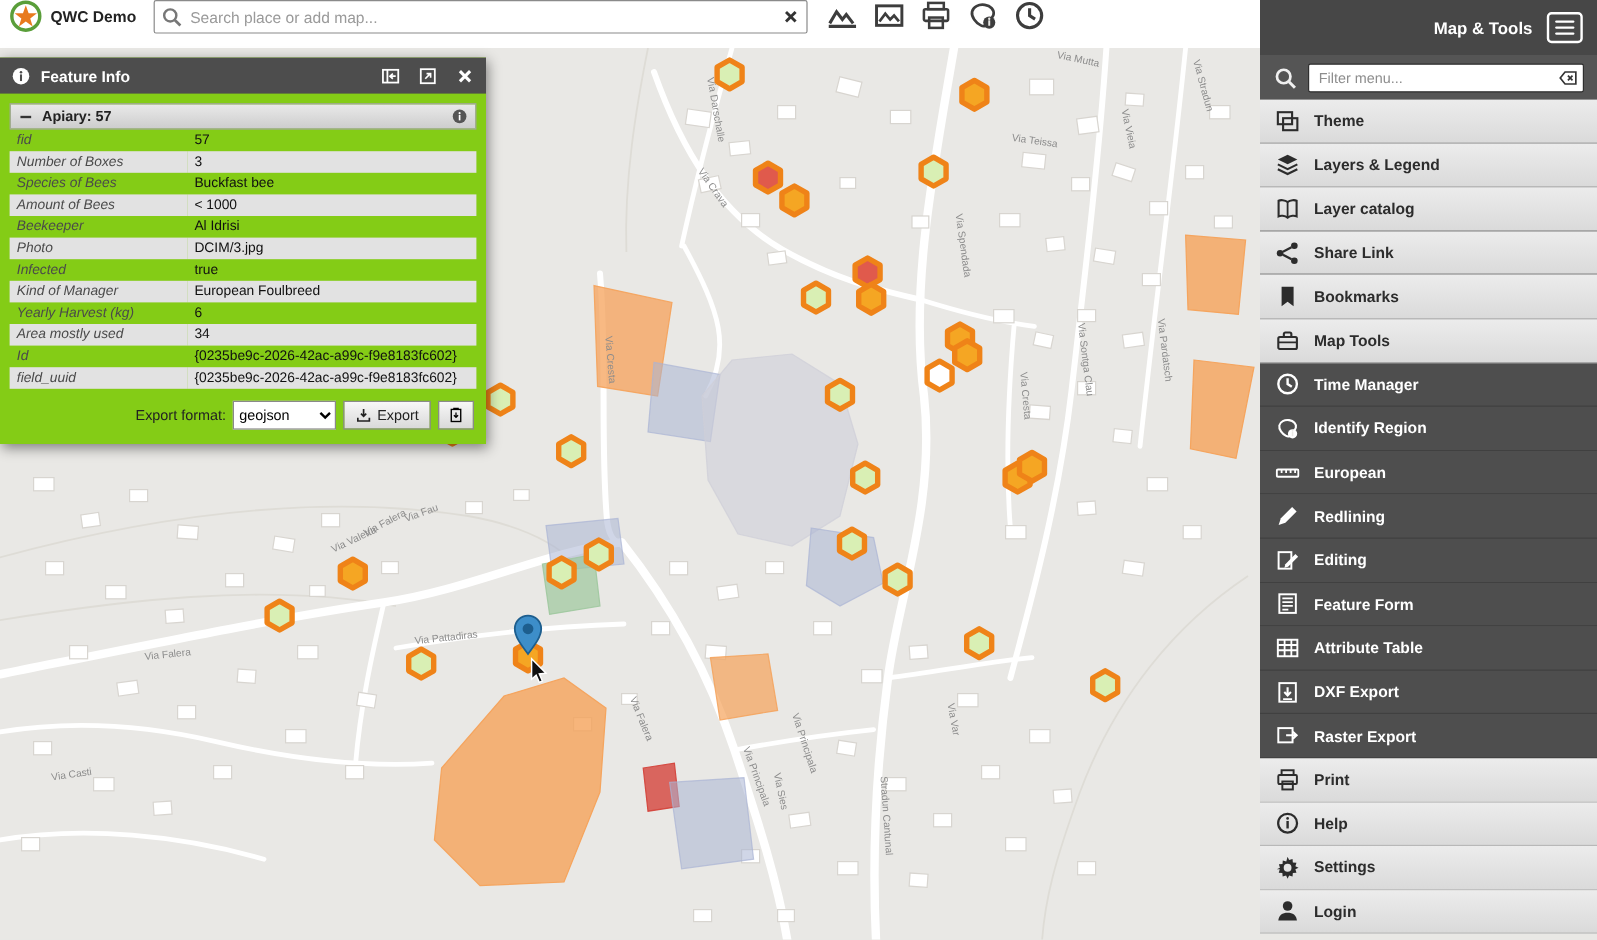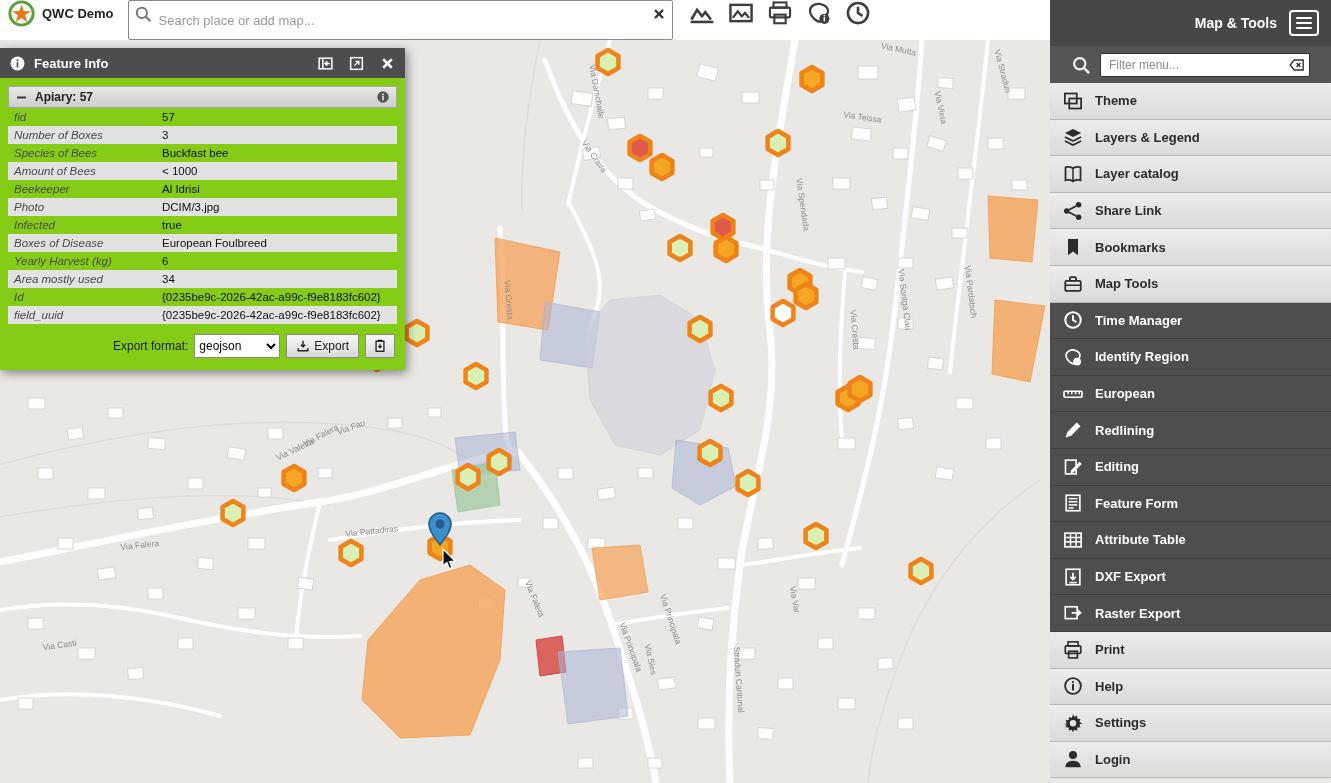--- a/index.html
+++ b/index.html
@@ -11,21 +11,21 @@
   #map-svg { position:absolute; left:0; top:0; z-index:0; }
 
   
   #topbar {
     position:absolute; left:0; top:0; width:1050px; height:40px;
     background:#ffffff; display:flex; align-items:flex-start; z-index:5;
   }
   .logo { display:flex; align-items:center; gap:7px; padding:0 14px 0 8px; }
   .logo .logo-mark { width:27px; height:27px; }
   .logo .logo-text { font-weight:bold; font-size:13px; color:#222; }
-  .search-wrap { position:relative; width:545px; height:40px; }
+  .search-wrap { position:relative; width:545px; height:28px; }
   .search-wrap input {
     width:100%; height:100%; border:1px solid #8a8a8a; border-radius:2px;
     padding:0 30px 0 30px; font-size:13px; font-family:inherit; color:#333; outline:none;
   }
   .search-wrap input::placeholder { color:#9a9a9a; }
   .search-magnifier { position:absolute; left:6px; top:5px; width:18px; height:18px; color:#777; }
   .search-clear { position:absolute; right:6px; top:6px; width:16px; height:16px; color:#333; cursor:pointer; }
   #topbar-icons { display:flex; align-items:center; gap:13px; margin-left:16px; }
   #topbar-icons .tb-icon { width:26px; height:26px; color:#3d3d3d; cursor:pointer; }
 
@@ -84,21 +84,21 @@
     justify-content:flex-end; gap:12px; padding:0 12px;
   }
   .sb-title { color:#fff; font-weight:bold; font-size:14px; }
   .hamburger {
     width:30px; height:26px; border:2px solid #fff; border-radius:4px;
     display:flex; flex-direction:column; justify-content:center; gap:3px;
     padding:4px 5px; cursor:pointer;
   }
   .hamburger span { height:2px; background:#fff; border-radius:1px; }
   .sb-filter {
-    height:37px; background:#555555; display:flex; align-items:center; gap:9px; padding:0 21px;
+    height:37px; background:#555555; display:flex; align-items:center; gap:9px; padding:0 11px;
   }
   .sb-filter .filter-magnifier { width:20px; height:20px; color:#f0f0f0; flex:0 0 auto; }
   .filter-wrap { position:relative; flex:1; height:24px; }
   .filter-wrap input {
     width:100%; height:100%; border:1px solid #2f2f2f; border-radius:2px;
     padding:0 26px 0 8px; font-size:12px; font-family:inherit; color:#333; outline:none;
   }
   .filter-wrap input::placeholder { color:#8d8d8d; }
   .filter-clear { position:absolute; right:5px; top:4px; width:16px; height:16px; color:#333; cursor:pointer; }
   #sidebar-items { }
@@ -397,21 +397,21 @@
           </tr>
           <tr>
             <td class="attr-name">Photo</td>
             <td class="attr-val">DCIM/3.jpg</td>
           </tr>
           <tr>
             <td class="attr-name">Infected</td>
             <td class="attr-val">true</td>
           </tr>
           <tr>
-            <td class="attr-name">Boxes of Disease</td>
+            <td class="attr-name">Kind of Manager</td>
             <td class="attr-val">European Foulbreed</td>
           </tr>
           <tr>
             <td class="attr-name">Yearly Harvest (kg)</td>
             <td class="attr-val">6</td>
           </tr>
           <tr>
             <td class="attr-name">Area mostly used</td>
             <td class="attr-val">34</td>
           </tr>

